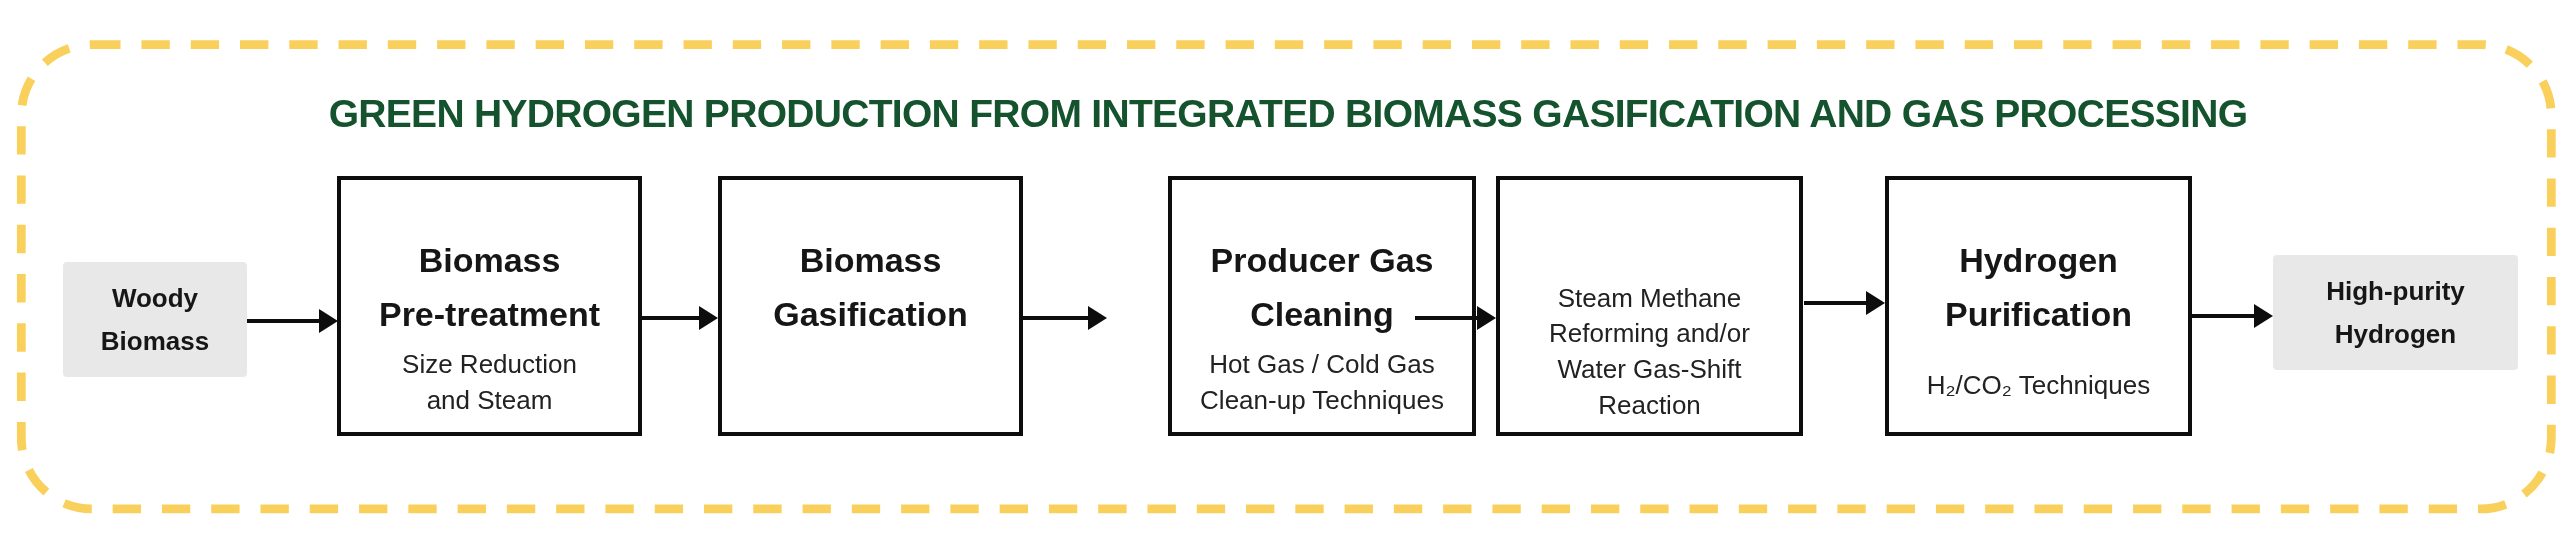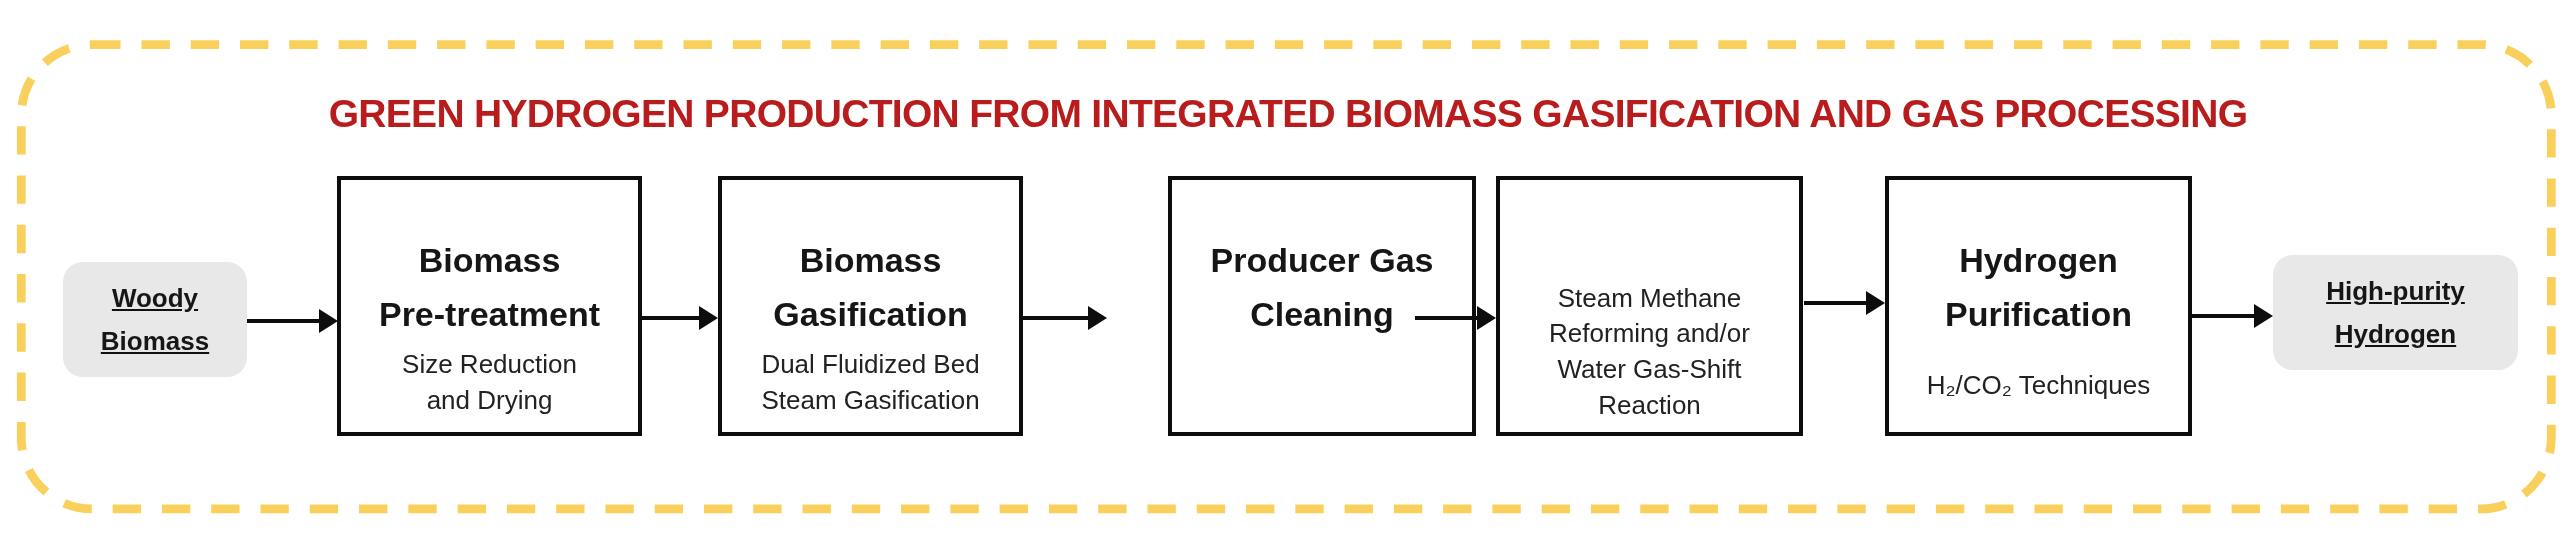--- a/index.html
+++ b/index.html
@@ -8,28 +8,28 @@
     width:2576px;height:538px;
     background:#ffffff;
     font-family:"Liberation Sans", sans-serif;
     color:#111;
     overflow:hidden;
   }
   .border-svg{position:absolute;left:0;top:0;width:2576px;height:538px;}
   .diagram-title{
     position:absolute;top:92px;left:0;width:100%;
     margin:0;text-align:center;
-    font-size:39px;font-weight:bold;letter-spacing:-0.7px;color:#b91c1c;
+    font-size:39px;font-weight:bold;letter-spacing:-0.7px;color:#14532d;
     white-space:pre-line;
   }
   .terminal{
     position:absolute;
     background:var(--terminal-fill,#E8E8E8);
-    border-radius:20px;
-    display:flex;align-items:center;justify-content:center;text-decoration:underline;
+    border-radius:4px;
+    display:flex;align-items:center;justify-content:center;
   }
   .terminal-label{
     font-size:26px;font-weight:bold;line-height:1.65;
     text-align:center;white-space:pre-line;color:#161616;
   }
   .terminal.input{left:63px;top:262px;width:184px;height:115px;}
   .terminal.output{left:2273px;top:255px;width:245px;height:115px;}
   .step{
     position:absolute;top:176px;height:260px;
     box-sizing:border-box;
@@ -89,43 +89,43 @@
 
   <div class="arrow arrow0">
       <i class="shaft"></i>
       <i class="head"></i>
     </div>
 
   <div class="step step1">
     <div class="step-title">Biomass
 Pre-treatment</div>
     <div class="step-sub">Size Reduction
-and Drying</div>
+and Steam</div>
   </div>
 
   <div class="arrow arrow1">
       <i class="shaft"></i>
       <i class="head"></i>
     </div>
 
   <div class="step step2">
     <div class="step-title">Biomass
 Gasification</div>
-    <div class="step-sub">Dual Fluidized Bed
-Steam Gasification</div>
   </div>
 
   <div class="arrow arrow2">
       <i class="shaft"></i>
       <i class="head"></i>
     </div>
 
   <div class="step step3">
     <div class="step-title">Producer Gas
 Cleaning</div>
+    <div class="step-sub">Hot Gas / Cold Gas
+Clean-up Techniques</div>
   </div>
 
   <div class="arrow arrow3">
       <i class="shaft"></i>
       <i class="head"></i>
     </div>
 
   <div class="step step4">
     <div class="step-sub">Steam Methane
 Reforming and/or

